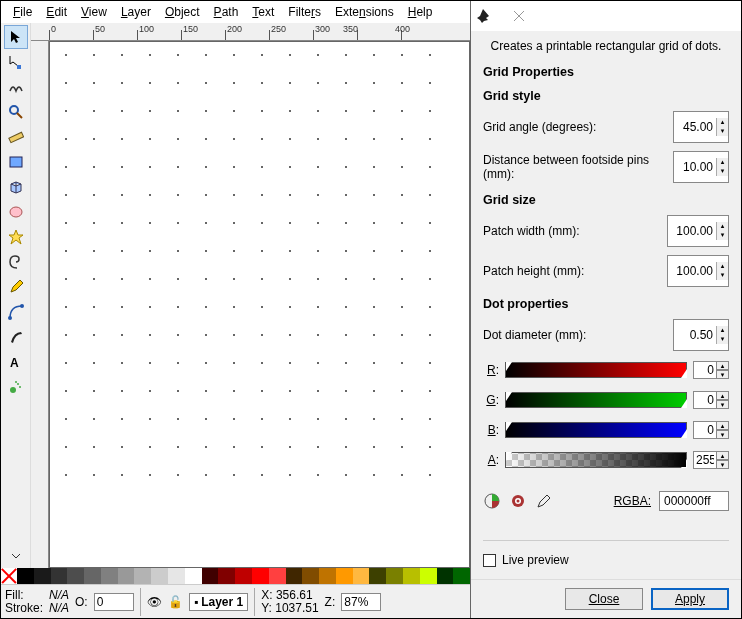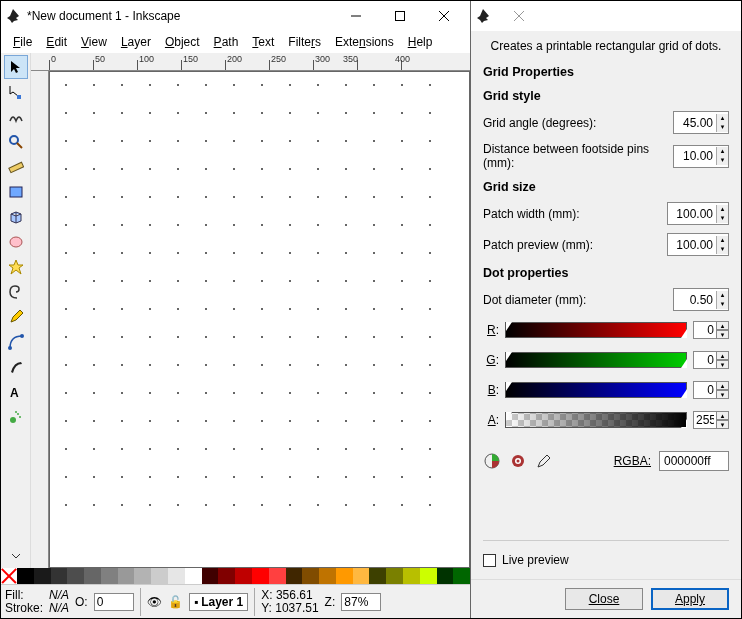--- a/index.html
+++ b/index.html
@@ -46,21 +46,21 @@
 .statusbar .spin { width:40px; height:18px; border:1px solid #888; background:#fff; padding:0 2px; display:flex; align-items:center;}
 .statusbar .layerbox{border:1px solid #888; background:#fff; padding:1px 4px; height:18px; display:flex;align-items:center;}
 .statusbar .divider{width:1px;height:28px;background:#aaa;}
 
 
 .dlg-body { flex: 1; padding: 8px 12px; display: flex; flex-direction: column; gap: 8px; overflow:hidden;}
 .dlg-desc { text-align: center; font-size: 12px; margin-bottom:2px;}
 .dlg-h { font-weight: bold; font-size: 12.5px; margin-top:2px;}
 .dlg-row { display: flex; align-items: center; gap: 6px; }
 .dlg-row label { flex: 1; }
-.numbox { display: flex; align-items: center; border: 1px solid #888; background: #fff; height: 23px; }
+.numbox { display: flex; align-items: center; border: 1px solid #888; background: #fff; height: 32px; }
 .numbox input { border: none; width: 42px; text-align: right; padding: 0 3px; outline: none; height:18px;}
 .numbox .spinners { display: flex; flex-direction: column; width: 12px; }
 .numbox .spinners div { height: 9px; font-size: 7px; line-height: 7px; text-align: center; border-left: 1px solid #aaa; background:#efefef;}
 .colortabs { display: flex; gap: 4px; margin-top:2px;}
 .colortabs .ctab { flex: 1; border: 1px solid #888; background: #e8e8e8; text-align: center; padding: 3px 0; }
 .colortabs .ctab.active { background: #cfe3f5; border-color:#5a8dc8;}
 .color-row { display: flex; align-items: center; gap: 6px; height: 22px;}
 .color-row .lbl { width: 16px; text-align: right; }
 .color-row .lbl .ul{text-decoration:underline;}
 .slider { flex: 1; height: 16px; border: 1px solid #555; position:relative;}
@@ -81,42 +81,20 @@
 .dlg-buttons { display: flex; justify-content: flex-end; gap: 8px; padding: 8px 12px; background:#f0f0f0; border-top:1px solid #ddd;}
 .dlg-buttons button { width: 78px; height: 22px; border: 1px solid #888; background: #e8e8e8; }
 .dlg-buttons button.primary { border: 2px solid #0a64c4; background:#e8e8e8;}
 .eyedrop-row{display:flex;align-items:center;gap:8px;margin-top:12px;}
 .eyedrop-row .picon{width:18px;height:18px;}
 </style>
 </head>
 <body>
 
 <div class="main-window">
-  <div class="titlebar">
-    <svg class="icon" viewBox="0 0 16 16">
-        <path d="M8 1 L14 8 L11 10 L13 12 L9 13 L7 15 L5 12 L2 10 L5 8 Z" fill="#222"></path>
-      </svg>
-    <div class="title">*New document 1 - Inkscape</div>
-    <div class="winbtn">
-        <svg width="10" height="10">
-          <line x1="0" y1="5" x2="10" y2="5" stroke="#000"></line>
-        </svg>
-      </div>
-    <div class="winbtn">
-        <svg width="10" height="10">
-          <rect x="0.5" y="0.5" width="9" height="9" fill="none" stroke="#000"></rect>
-        </svg>
-      </div>
-    <div class="winbtn">
-        <svg width="10" height="10">
-          <line x1="0" y1="0" x2="10" y2="10" stroke="#000"></line>
-          <line x1="10" y1="0" x2="0" y2="10" stroke="#000"></line>
-        </svg>
-      </div>
-  </div>
 
   <div class="menubar">
     <div class="menuitem"><span class="ul">F</span><span>ile</span></div>
     <div class="menuitem"><span class="ul">E</span><span>dit</span></div>
     <div class="menuitem"><span class="ul">V</span><span>iew</span></div>
     <div class="menuitem"><span class="ul">L</span><span>ayer</span></div>
     <div class="menuitem"><span class="ul">O</span><span>bject</span></div>
     <div class="menuitem"><span class="ul">P</span><span>ath</span></div>
     <div class="menuitem"><span class="ul">T</span><span>ext</span></div>
     <div class="menuitem"><span>Filte</span><span class="ul">r</span><span>s</span></div>
@@ -575,21 +553,21 @@
       <label>Patch width (mm):</label>
       <div class="numbox">
           <input style="width: 48px;" value="100.00">
           <div class="spinners">
             <div>▴</div>
             <div>▾</div>
           </div>
         </div>
     </div>
     <div class="dlg-row">
-      <label>Patch preview (mm):</label>
+      <label>Patch height (mm):</label>
       <div class="numbox">
           <input style="width: 48px;" value="100.00">
           <div class="spinners">
             <div>▴</div>
             <div>▾</div>
           </div>
         </div>
     </div>
 
     <div class="dlg-h">Dot properties</div>

